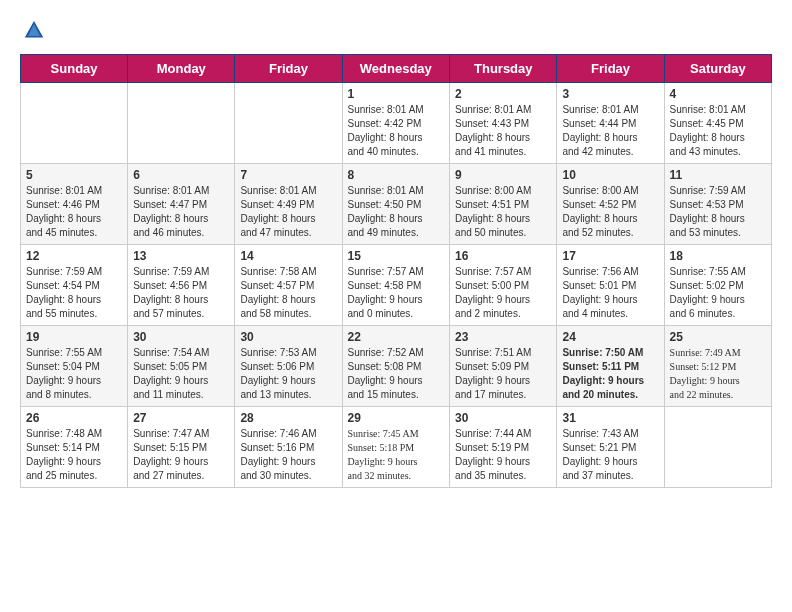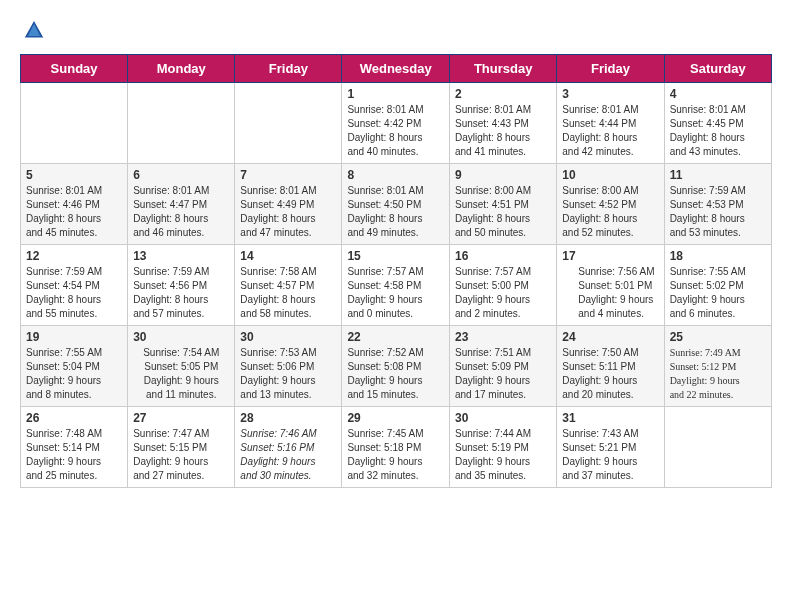--- a/index.html
+++ b/index.html
@@ -242,21 +242,21 @@
           </td>
           <td>
             <span class="day-number">16</span>
             <div class="day-info" style="white-space: pre-line;">Sunrise: 7:57 AM
 Sunset: 5:00 PM
 Daylight: 9 hours
 and 2 minutes.</div>
           </td>
           <td>
             <span class="day-number">17</span>
-            <div class="day-info" style="white-space: pre-line; margin-left: 16px;">Sunrise: 7:56 AM
+            <div class="day-info" style="white-space: pre-line;">Sunrise: 7:56 AM
 Sunset: 5:01 PM
 Daylight: 9 hours
 and 4 minutes.</div>
           </td>
           <td>
             <span class="day-number">18</span>
             <div class="day-info" style="white-space: pre-line;">Sunrise: 7:55 AM
 Sunset: 5:02 PM
 Daylight: 9 hours
 and 6 minutes.</div>
@@ -265,21 +265,21 @@
         <tr>
           <td>
             <span class="day-number">19</span>
             <div class="day-info" style="white-space: pre-line;">Sunrise: 7:55 AM
 Sunset: 5:04 PM
 Daylight: 9 hours
 and 8 minutes.</div>
           </td>
           <td>
             <span class="day-number">30</span>
-            <div class="day-info" style="white-space: pre-line; text-align: center;">Sunrise: 7:54 AM
+            <div class="day-info" style="white-space: pre-line;">Sunrise: 7:54 AM
 Sunset: 5:05 PM
 Daylight: 9 hours
 and 11 minutes.</div>
           </td>
           <td>
             <span class="day-number">30</span>
             <div class="day-info" style="white-space: pre-line;">Sunrise: 7:53 AM
 Sunset: 5:06 PM
 Daylight: 9 hours
 and 13 minutes.</div>
@@ -293,21 +293,21 @@
           </td>
           <td>
             <span class="day-number">23</span>
             <div class="day-info" style="white-space: pre-line;">Sunrise: 7:51 AM
 Sunset: 5:09 PM
 Daylight: 9 hours
 and 17 minutes.</div>
           </td>
           <td>
             <span class="day-number">24</span>
-            <div class="day-info" style="white-space: pre-line;">Sunrise: 7:50 AM
+            <div class="day-info" style="white-space: pre-line; font-weight: bold;">Sunrise: 7:50 AM
 Sunset: 5:11 PM
 Daylight: 9 hours
 and 20 minutes.</div>
           </td>
           <td>
             <span class="day-number">25</span>
             <div class="day-info" style="white-space: pre-line; font-family: Liberation Serif, serif;">Sunrise: 7:49 AM
 Sunset: 5:12 PM
 Daylight: 9 hours
 and 22 minutes.</div>
@@ -323,28 +323,28 @@
           </td>
           <td>
             <span class="day-number">27</span>
             <div class="day-info" style="white-space: pre-line;">Sunrise: 7:47 AM
 Sunset: 5:15 PM
 Daylight: 9 hours
 and 27 minutes.</div>
           </td>
           <td>
             <span class="day-number">28</span>
-            <div class="day-info" style="white-space: pre-line; font-style: italic;">Sunrise: 7:46 AM
+            <div class="day-info" style="white-space: pre-line;">Sunrise: 7:46 AM
 Sunset: 5:16 PM
 Daylight: 9 hours
 and 30 minutes.</div>
           </td>
           <td>
             <span class="day-number">29</span>
-            <div class="day-info" style="white-space: pre-line;">Sunrise: 7:45 AM
+            <div class="day-info" style="white-space: pre-line; font-family: Liberation Serif, serif;">Sunrise: 7:45 AM
 Sunset: 5:18 PM
 Daylight: 9 hours
 and 32 minutes.</div>
           </td>
           <td>
             <span class="day-number">30</span>
             <div class="day-info" style="white-space: pre-line;">Sunrise: 7:44 AM
 Sunset: 5:19 PM
 Daylight: 9 hours
 and 35 minutes.</div>

